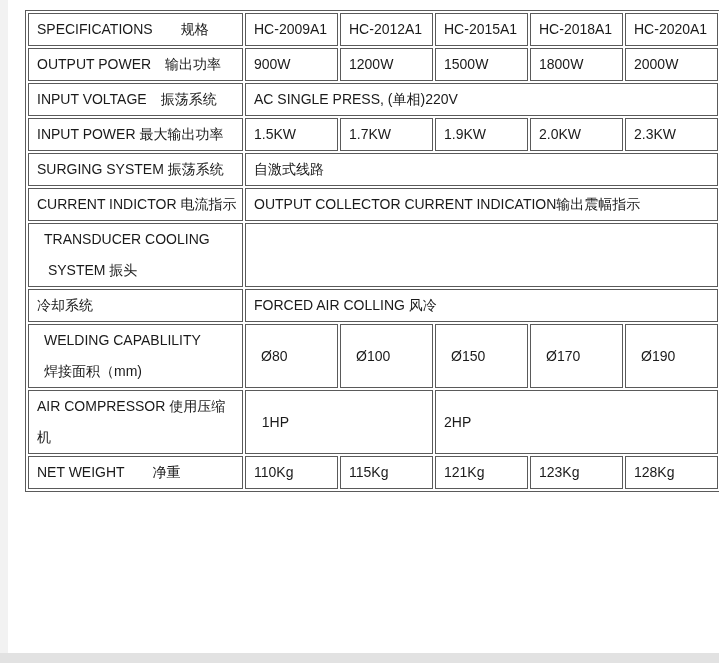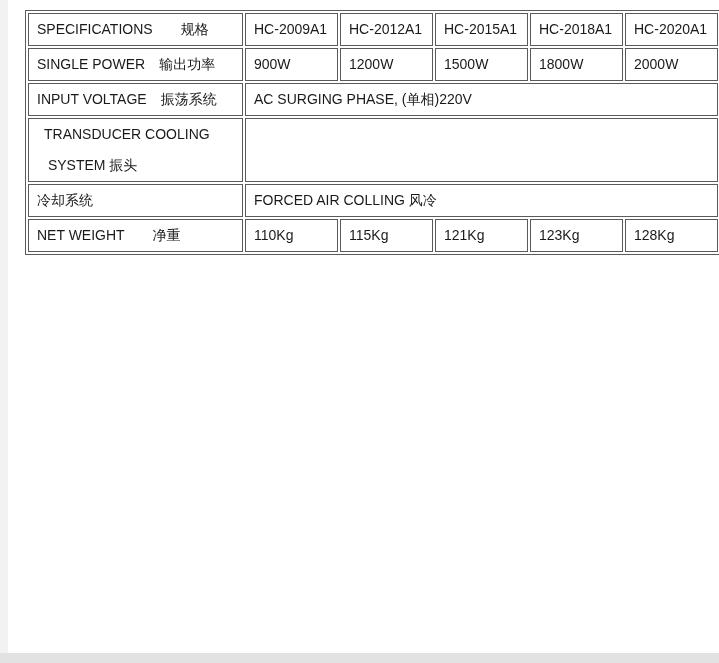--- a/index.html
+++ b/index.html
@@ -79,39 +79,69 @@
     <tbody>
       <tr>
         <td>SPECIFICATIONS　　规格</td>
         <td>HC-2009A1</td>
         <td>HC-2012A1</td>
         <td>HC-2015A1</td>
         <td>HC-2018A1</td>
         <td>HC-2020A1</td>
       </tr>
       <tr>
-        <td>SINGLE POWER　输出功率</td>
+        <td>OUTPUT POWER　输出功率</td>
         <td>900W</td>
         <td>1200W</td>
         <td>1500W</td>
         <td>1800W</td>
         <td>2000W</td>
       </tr>
       <tr>
         <td>INPUT VOLTAGE　振荡系统</td>
-        <td colspan="5">AC SURGING PHASE, (单相)220V</td>
+        <td colspan="5">AC SINGLE PRESS, (单相)220V</td>
+      </tr>
+      <tr>
+        <td>INPUT POWER 最大输出功率</td>
+        <td>1.5KW</td>
+        <td>1.7KW</td>
+        <td>1.9KW</td>
+        <td>2.0KW</td>
+        <td>2.3KW</td>
+      </tr>
+      <tr>
+        <td>SURGING SYSTEM 振荡系统</td>
+        <td colspan="5">自激式线路</td>
+      </tr>
+      <tr>
+        <td>CURRENT INDICTOR 电流指示</td>
+        <td colspan="5">OUTPUT COLLECTOR CURRENT INDICATION输出震幅指示</td>
       </tr>
       <tr class="tall">
         <td>TRANSDUCER COOLING
  SYSTEM 振头</td>
         <td colspan="5"></td>
       </tr>
       <tr>
         <td>冷却系统</td>
         <td colspan="5">FORCED AIR COLLING 风冷</td>
+      </tr>
+      <tr class="tall">
+        <td>WELDING CAPABLILITY
+焊接面积（mm)</td>
+        <td>Ø80</td>
+        <td>Ø100</td>
+        <td>Ø150</td>
+        <td>Ø170</td>
+        <td>Ø190</td>
+      </tr>
+      <tr>
+        <td>AIR COMPRESSOR 使用压缩机</td>
+        <td colspan="2">  1HP</td>
+        <td colspan="3">2HP</td>
       </tr>
       <tr>
         <td>NET WEIGHT　　净重</td>
         <td>110Kg</td>
         <td>115Kg</td>
         <td>121Kg</td>
         <td>123Kg</td>
         <td>128Kg</td>
       </tr>
     </tbody>

